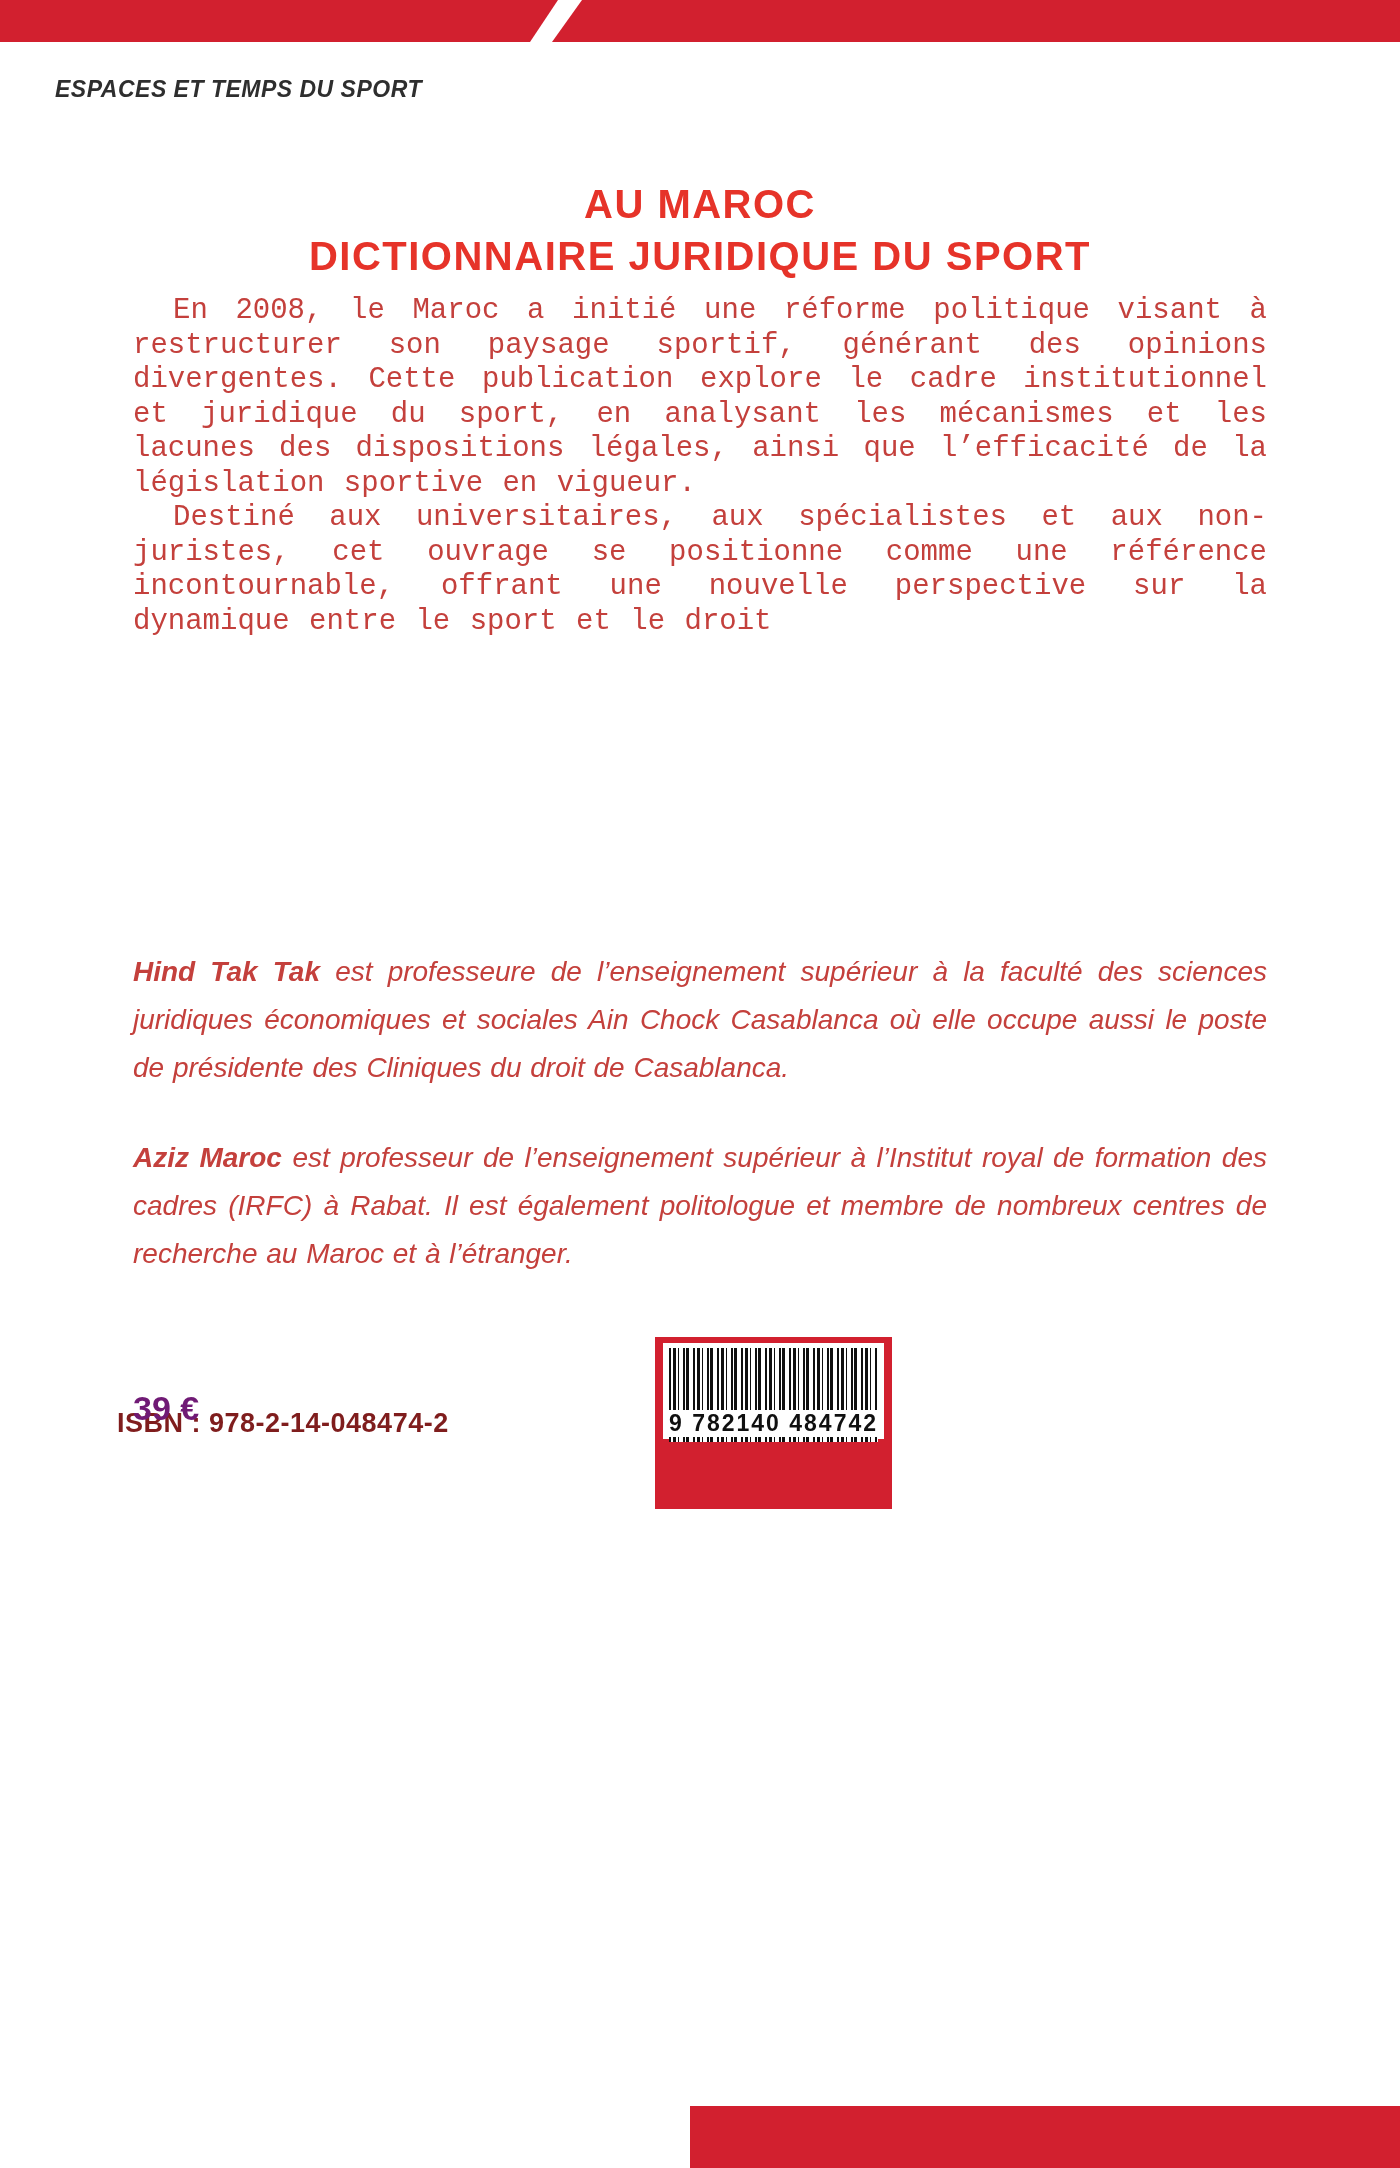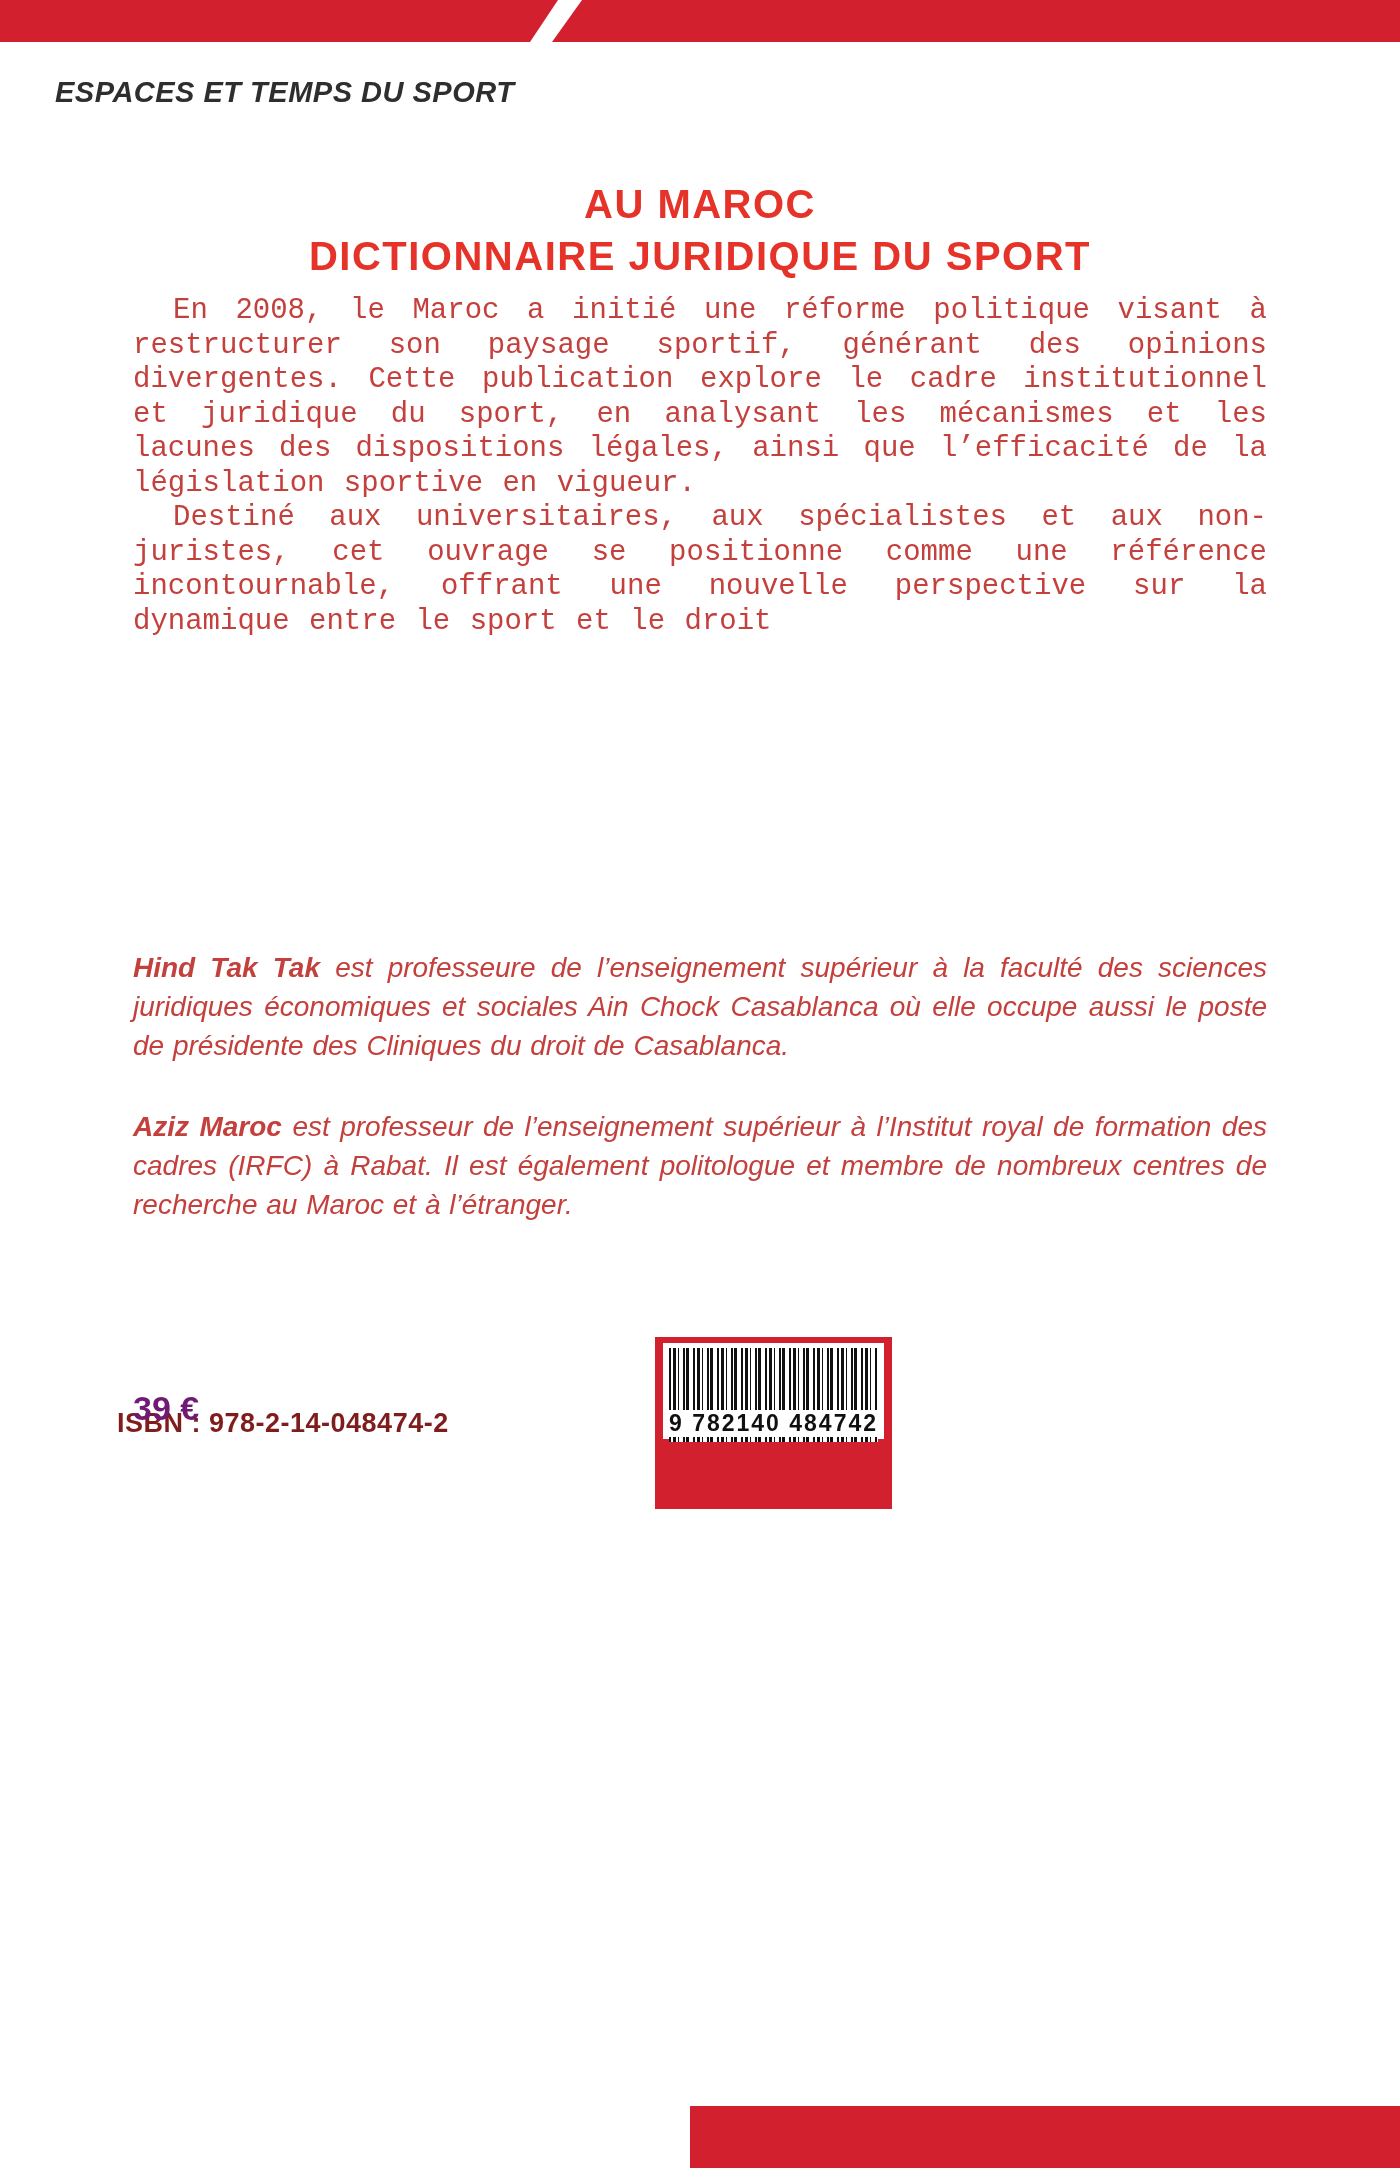--- a/index.html
+++ b/index.html
@@ -23,21 +23,21 @@
   .band-right {
     position: absolute; top: 0; left: 552px; right: 0;
     height: 42px;
     background: #d2202f;
     clip-path: polygon(30px 0, 100% 0, 100% 100%, 0 100%);
   }
 
   
   .collection {
     position: absolute; top: 76px; left: 55px;
-    font-size: 29px; font-weight: 700; font-style: italic;
+    font-size: 23px; font-weight: 700; font-style: italic;
     letter-spacing: 0.5px;
     color: #2e2e2e;
   }
 
   
   .book-title {
     position: absolute; top: 178px; left: 0; right: 0;
     text-align: center;
     color: #e63329;
     font-weight: 700;
@@ -58,21 +58,21 @@
   }
   .synopsis p { margin: 0; text-indent: 40px; font-family: Liberation Mono, monospace; }
 
   
   .bios {
     position: absolute; top: 948px; left: 133px;
     width: 1134px;
     color: #c4403c;
     font-style: italic;
     font-size: 28px;
-    line-height: 39px;
+    line-height: 48px;
     text-align: justify;
     word-spacing: 1px;
   }
   .bios p { margin: 0 0 42px 0; }
   .bio-name { font-weight: 700; }
 
   
   .isbn {
     position: absolute; top: 1408px; left: 117px;
     font-size: 27px; font-weight: 700;

